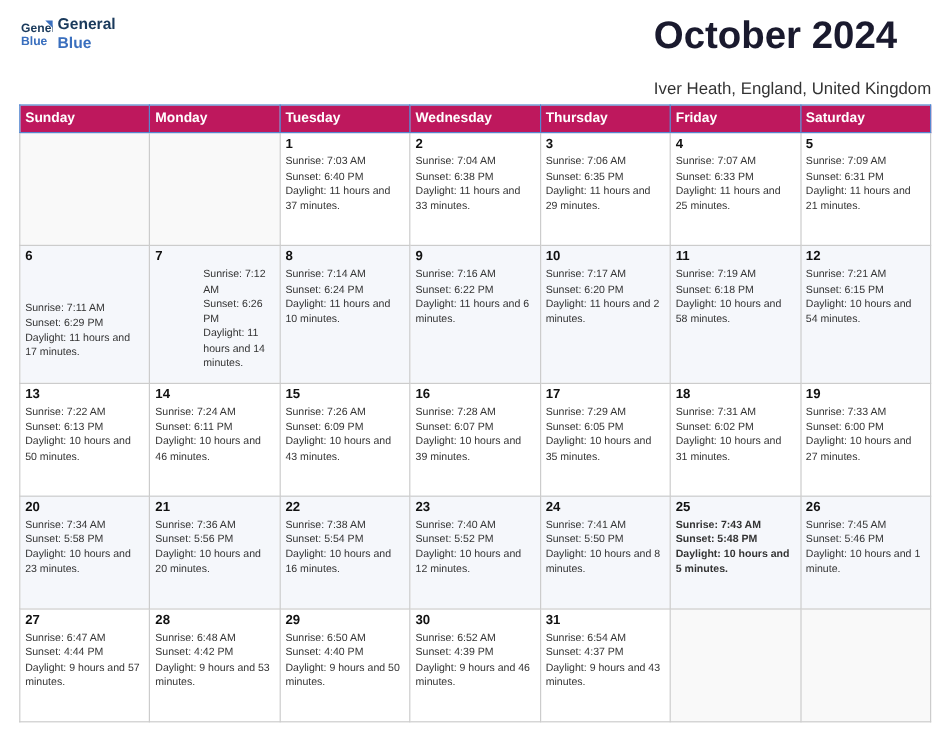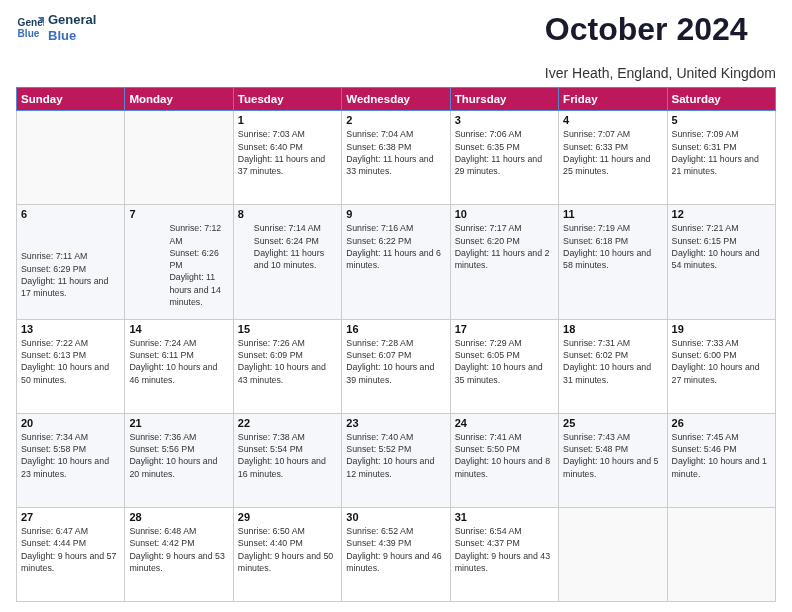--- a/index.html
+++ b/index.html
@@ -179,21 +179,21 @@
 Daylight: 11 hours and 17 minutes.</div>
           </td>
           <td>
             <span class="day-num">7</span>
             <div class="day-info" style="white-space: pre-line; margin-left: 40px;">Sunrise: 7:12 AM
 Sunset: 6:26 PM
 Daylight: 11 hours and 14 minutes.</div>
           </td>
           <td>
             <span class="day-num">8</span>
-            <div class="day-info" style="white-space: pre-line; margin-left: 16px;">Sunrise: 7:14 AM
+            <div class="day-info" style="white-space: pre-line;">Sunrise: 7:14 AM
 Sunset: 6:24 PM
 Daylight: 11 hours and 10 minutes.</div>
           </td>
           <td>
             <span class="day-num">9</span>
             <div class="day-info" style="white-space: pre-line;">Sunrise: 7:16 AM
 Sunset: 6:22 PM
 Daylight: 11 hours and 6 minutes.</div>
           </td>
           <td>
@@ -285,21 +285,21 @@
 Daylight: 10 hours and 12 minutes.</div>
           </td>
           <td>
             <span class="day-num">24</span>
             <div class="day-info" style="white-space: pre-line;">Sunrise: 7:41 AM
 Sunset: 5:50 PM
 Daylight: 10 hours and 8 minutes.</div>
           </td>
           <td>
             <span class="day-num">25</span>
-            <div class="day-info" style="white-space: pre-line;">Sunrise: 7:43 AM
+            <div class="day-info" style="white-space: pre-line; font-weight: bold;">Sunrise: 7:43 AM
 Sunset: 5:48 PM
 Daylight: 10 hours and 5 minutes.</div>
           </td>
           <td>
             <span class="day-num">26</span>
             <div class="day-info" style="white-space: pre-line;">Sunrise: 7:45 AM
 Sunset: 5:46 PM
 Daylight: 10 hours and 1 minute.</div>
           </td>
         </tr>

